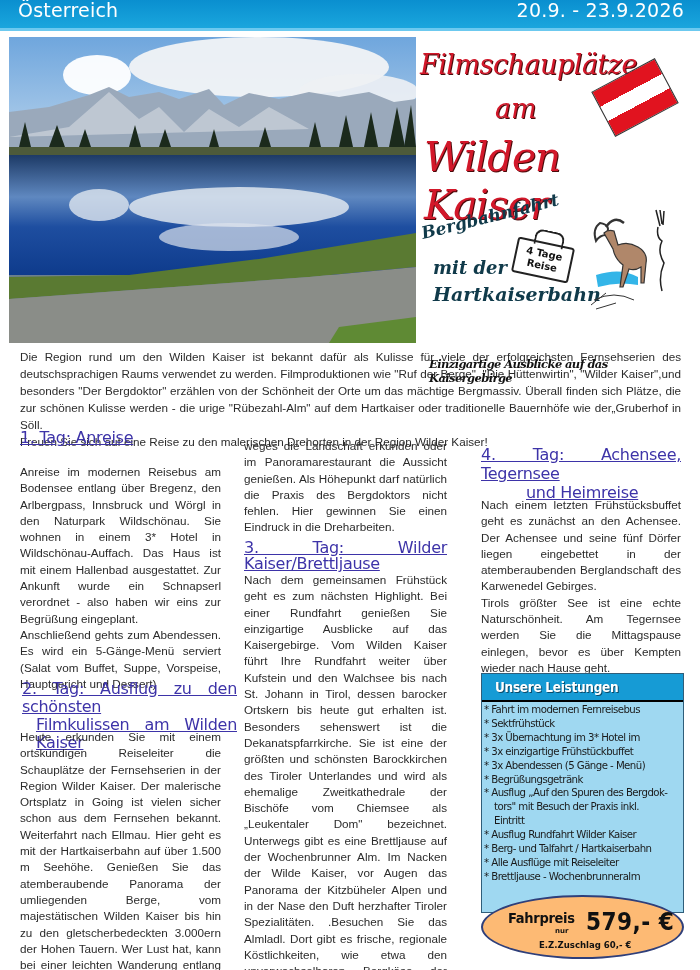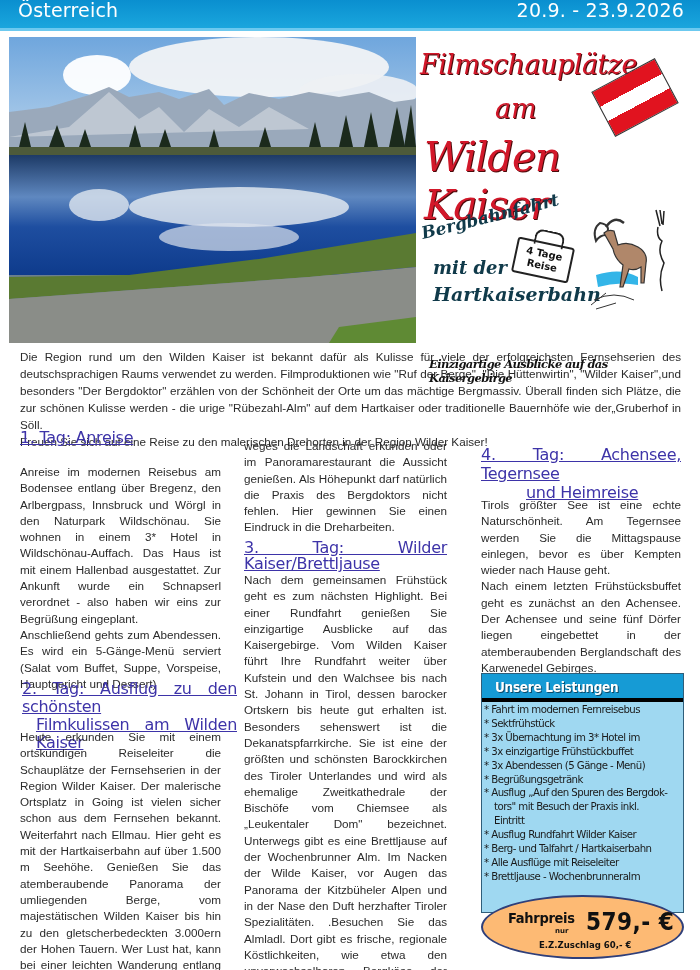--- a/index.html
+++ b/index.html
@@ -53,21 +53,21 @@
     .c2 .b0 { position: absolute; left: 0; top: 0; width: 203px; }
     .c2 .h3 { position: absolute; left: 0; top: 102px; }
     .c2 .b3 { position: absolute; left: 0; top: 134px; width: 203px; }
 
     .c3 { left: 481px; top: 445px; width: 200px; }
     .c3 .h4 { position: absolute; left: 0; top: 0; line-height: 19px; width: 200px; }
     .c3 .h4 .indent { padding-left: 45px; display: block; }
     .c3 .b4 { position: absolute; left: 0; top: 52px; width: 200px; }
 
     .services { position: absolute; left: 481px; top: 673px; width: 203px; height: 240px; border: 1px solid #2f5e7a; background: #9fd8f1; }
-    .services .head { height: 28px; background: #169bd5; border-bottom: 4px solid #000000; color: #fff; font-family: "DejaVu Sans Condensed", "DejaVu Sans", sans-serif; font-weight: bold; font-size: 13.5px; padding: 5px 0 0 13px; text-shadow: 1px 1px 0 #0b4b6b; letter-spacing: -0.3px; }
+    .services .head { height: 28px; background: #169bd5; border-bottom: 2px solid #000000; color: #fff; font-family: "DejaVu Sans Condensed", "DejaVu Sans", sans-serif; font-weight: bold; font-size: 13.5px; padding: 5px 0 0 13px; text-shadow: 1px 1px 0 #0b4b6b; letter-spacing: -0.3px; }
     .services ul { list-style: none; padding: 1px 12px 0 2px; }
     .services li { font-family: "DejaVu Sans", sans-serif; font-size: 10.2px; line-height: 13.9px; color: #1a1a1a; letter-spacing: -0.55px; }
     .services li .cont { display: block; padding-left: 10px; }
 
     .price { position: absolute; left: 481px; top: 895px; width: 203px; height: 64px; border: 2px solid #2f3f7a; border-radius: 50%; background: #fdba74; }
     .price .lbl { position: absolute; left: 25px; top: 13px; font-family: "DejaVu Sans Condensed", "DejaVu Sans", sans-serif; font-weight: bold; font-size: 14.5px; color: #111; letter-spacing: -0.3px; }
     .price .nur { position: absolute; left: 72px; top: 30px; font-family: "DejaVu Sans", sans-serif; font-weight: bold; font-size: 7px; color: #111; }
     .price .amt { position: absolute; left: 103px; top: 11px; font-family: "DejaVu Sans Condensed", "DejaVu Sans", sans-serif; font-weight: bold; font-size: 24px; color: #111; letter-spacing: 0.5px; }
     .price .ez { position: absolute; left: 56px; top: 42px; font-family: "DejaVu Sans Condensed", "DejaVu Sans", sans-serif; font-weight: bold; font-size: 9.5px; color: #111; }
   </style>
@@ -179,22 +179,22 @@
     <p>Nach dem gemeinsamen Frühstück geht es zum nächsten Highlight. Bei einer Rundfahrt genießen Sie einzigartige Ausblicke auf das Kaisergebirge. Vom Wilden Kaiser führt Ihre Rundfahrt weiter über Kufstein und den Walchsee bis nach St. Johann in Tirol, dessen barocker Ortskern bis heute gut erhalten ist. Besonders sehenswert ist die Dekanatspfarrkirche. Sie ist eine der größten und schönsten Barockkirchen des Tiroler Unterlandes und wird als ehemalige Zweitkathedrale der Bischöfe vom Chiemsee als „Leukentaler Dom" bezeichnet. Unterwegs gibt es eine Brettljause auf der Wochenbrunner Alm. Im  Nacken der Wilde Kaiser, vor Augen das Panorama der Kitzbüheler Alpen und in der Nase den Duft herzhafter Tiroler Spezialitäten. .Besuchen Sie  das Almladl. Dort gibt es frische, regionale Köstlichkeiten, wie etwa den unverwechselbaren Bergkäse der Auracher Wildalm und den g'schmackigen Tiroler Speck.</p>
   </div>
 </div>
 
 <div class="col c3">
   <div class="h h4">
     <span>4. Tag: Achensee, Tegernsee</span>
     <span class="indent">und Heimreise</span>
   </div>
   <div class="b4">
+    <p>Nach einem letzten Frühstücksbuffet geht es zunächst an den Achensee. Der Achensee und seine fünf Dörfer liegen eingebettet in der atemberaubenden Berglandschaft des Karwenedel Gebirges.</p>
     <p>Tirols größter See ist eine echte Naturschönheit. Am Tegernsee werden Sie die Mittagspause einlegen, bevor es über Kempten wieder nach Hause geht.</p>
-    <p>Nach einem letzten Frühstücksbuffet geht es zunächst an den Achensee. Der Achensee und seine fünf Dörfer liegen eingebettet in der atemberaubenden Berglandschaft des Karwenedel Gebirges.</p>
   </div>
 </div>
 
 <div class="services">
   <div class="head">Unsere Leistungen</div>
   <ul>
     <li><span>* Fahrt im modernen Fernreisebus</span></li>
     <li><span>* Sektfrühstück</span></li>
     <li><span>* 3x Übernachtung im 3* Hotel im</span></li>
     <li><span>* 3x einzigartige Frühstückbuffet</span></li>

